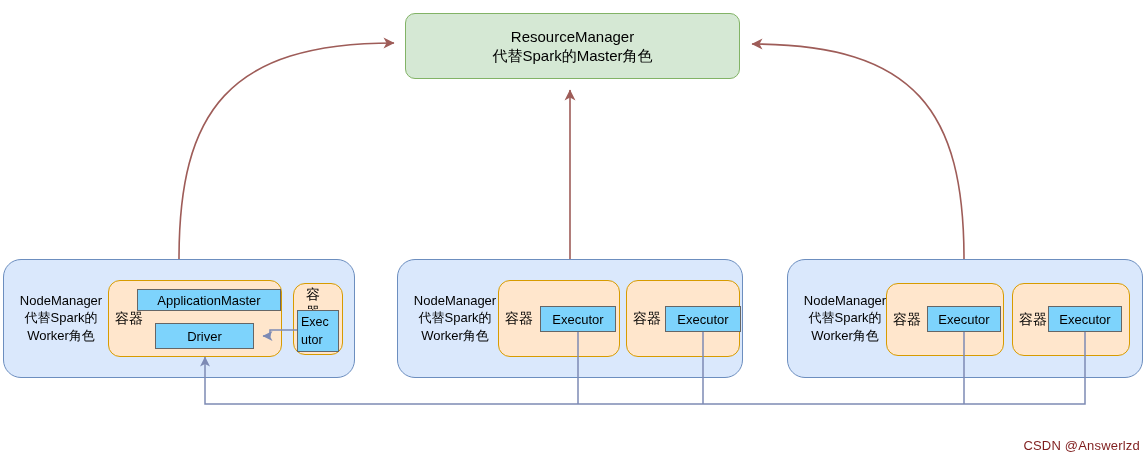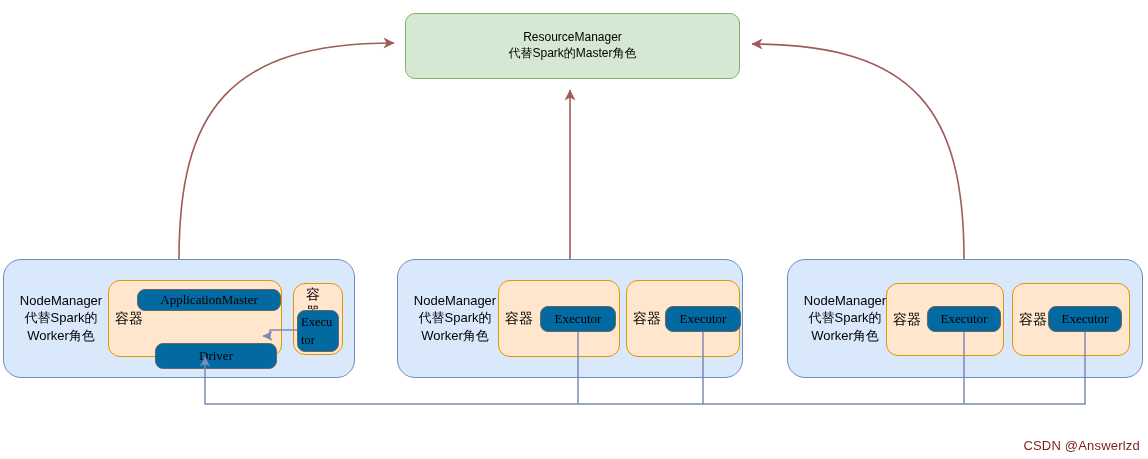--- a/index.html
+++ b/index.html
@@ -7,42 +7,41 @@
     position:relative;width:1148px;height:459px;background:#ffffff;overflow:hidden;
     font-family:"Liberation Sans","DejaVu Sans",sans-serif;color:#000;
   }
   .abs{position:absolute;box-sizing:border-box;}
   .master-box{
     left:405px;top:13px;width:335px;height:66px;
     background:var(--master-fill);border:1.6px solid var(--master-border);
     border-radius:10px;display:flex;align-items:center;justify-content:center;
   }
   .master-title{
-    font-size:12px;line-height:1.3;text-align:center;white-space:pre-line;
+    font-size:15px;line-height:1.3;text-align:center;white-space:pre-line;
   }
   .nm-node{
     top:259px;height:119px;
     background:var(--node-fill);border:1.6px solid var(--node-border);
     border-radius:18px;
   }
   .nm-label{
     font-size:13px;line-height:1.34;text-align:center;white-space:pre-line;
   }
   .orange-box{
     background:var(--container-fill);border:1.6px solid var(--container-border);
     border-radius:12px;
   }
   .cn-label{font-size:14px;}
   .cn-mid{position:absolute;left:6px;top:50%;transform:translateY(-50%);}
   .cn-top{position:absolute;left:50%;top:2px;transform:translateX(-50%);}
   .white-box{
-    background:#0369a1;border:1.4px solid #666666;border-radius:8px;
+    background:#7dd3fc;border:1.4px solid #666666;border-radius:0;
     display:flex;align-items:center;justify-content:center;
     font-size:13px;
-    font-family:Liberation Serif, serif;
   }
   .exec-small{
     display:block;text-align:left;padding:2px 3px;line-height:1.45;
     word-break:break-all;overflow:hidden;
   }
   .edges{position:absolute;left:0;top:0;pointer-events:none;z-index:5;}
   .edge-flow{stroke:var(--flow-arrow);stroke-width:1.6;fill:none;}
   .edge-data{stroke:var(--data-line);stroke-width:1.5;fill:none;}
   .mk-flow{fill:var(--flow-arrow);}
   .mk-data{fill:var(--data-line);}
@@ -62,21 +61,21 @@
 
   <div class="abs nm-node" style="left:3px;width:352px;"></div>
   <div class="abs nm-label" style="left:7px;top:292px;width:108px;">NodeManager
 代替Spark的
 Worker角色</div>
 
   <div class="abs orange-box" style="left:108px;top:280px;width:174px;height:77px;">
     <span class="cn-label cn-mid">容器</span>
   </div>
   <div class="abs white-box" style="left:137px;top:289px;width:144px;height:22px;">ApplicationMaster</div>
-  <div class="abs white-box" style="left:155px;top:323px;width:122px;height:26px;margin-top:20px;">Driver</div>
+  <div class="abs white-box" style="left:155px;top:323px;width:99px;height:26px;">Driver</div>
 
   <div class="abs orange-box" style="left:293px;top:283px;width:50px;height:72px;">
     <span class="cn-label cn-top">容器</span>
   </div>
   <div class="abs white-box exec-small" style="left:297px;top:310px;width:42px;height:42px;font-size:12.5px;">Executor</div>
 
   <div class="abs nm-node" style="left:397px;width:346px;"></div>
   <div class="abs nm-label" style="left:403px;top:292px;width:104px;">NodeManager
 代替Spark的
 Worker角色</div>

